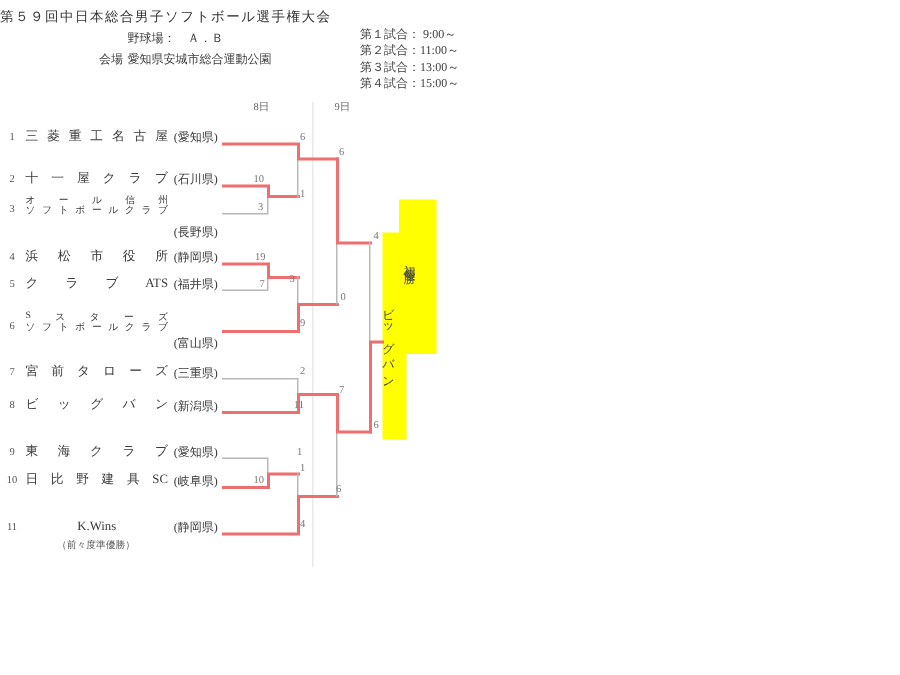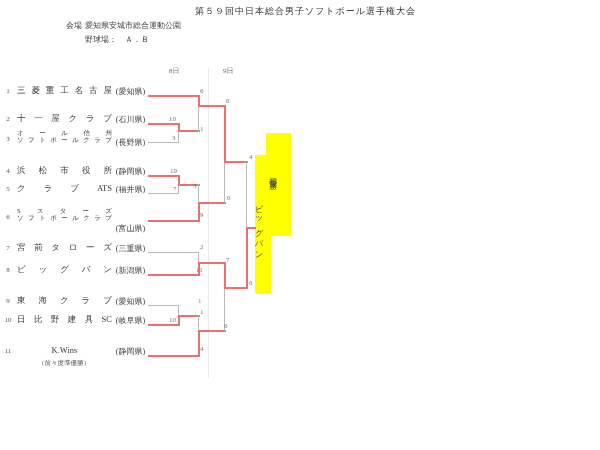--- a/index.html
+++ b/index.html
@@ -1,19 +1,19 @@
 <!DOCTYPE html>
 <html><head>
 <meta charset="utf-8">
 <style>
   html,body{margin:0;padding:0;background:#fff;}
   #page{position:relative;width:600px;height:450px;background:#fff;overflow:hidden;
         font-family:"Liberation Serif","DejaVu Serif",serif;color:#333;}
   .abs{position:absolute;}
-  #title{top:5px;left:0;width:416px;text-align:right;font-size:9px;letter-spacing:1px;color:#333;font-family:Liberation Serif, serif;}
+  #title{top:5px;left:0;width:416px;text-align:left;font-size:9px;letter-spacing:1px;color:#333;font-family:Liberation Serif, serif;}
   .hline{font-size:8px;color:#3d3d3d;white-space:nowrap;}
   .hlabel{display:inline-block;width:19px;}
   #schedule{left:240px;top:17px;font-size:8px;line-height:11px;color:#3d3d3d;}
   .roundlbl{font-size:7px;color:#666;}
   
   .seg{position:absolute;}
   .r{background:var(--red,#ee6f6f);}
   .g{background:var(--gray,#b9b9b9);}
   .hr{height:2px;} .hg{height:1px;}
   .vr{width:2px;} .vg{width:1px;}
@@ -33,24 +33,30 @@
   .vtext{position:absolute;writing-mode:vertical-rl;font-size:8px;letter-spacing:2.5px;color:#444;white-space:nowrap;}
 </style>
 </head>
 <body>
 
 <div id="page" style="--red: #ee6f6f; --gray: #b9b9b9; --yellow: #ffff00;">
 
   <div class="abs" id="title">第５９回中日本総合男子ソフトボール選手権大会</div>
 
   <div class="abs" style="left:66px;top:17px;">
+    <div class="hline" style="margin-top:3px;padding-left:19px;">野球場：　Ａ．Ｂ</div>
     <div class="hline" style="margin-top:3px;"><span class="hlabel">会場</span><span>愛知県安城市総合運動公園</span></div>
-    <div class="hline" style="margin-top:3px;padding-left:19px;">野球場：　Ａ．Ｂ</div>
-  </div>
-
+  </div>
+
+  <div class="abs" id="schedule">
+    <div>第１試合：  9:00～</div>
+    <div>第２試合：11:00～</div>
+    <div>第３試合：13:00～</div>
+    <div>第４試合：15:00～</div>
+  </div>
 
   <div class="abs roundlbl" style="left:169px;top:66px;">8日</div>
   <div class="abs roundlbl" style="left:223px;top:66px;">9日</div>
   <div class="abs" id="divider"></div>
 
   <div class="ybox" style="left:266px;top:133px;width:25px;height:103px;"></div>
   <div class="ybox" style="left:255px;top:155px;width:16px;height:138px;"></div>
   <span class="vtext" style="left:266px;top:170px;">初優勝</span>
   <span class="vtext" style="left:252px;top:199px;">ビッグバン</span>
 
@@ -165,21 +171,21 @@
         <span>ソ</span>
         <span>フ</span>
         <span>ト</span>
         <span>ボ</span>
         <span>ー</span>
         <span>ル</span>
         <span>ク</span>
         <span>ラ</span>
         <span>ブ</span>
       </span>
-    <span class="tpref" style="top:8px">(長野県)</span>
+    <span class="tpref" style="top:20px">(長野県)</span>
   </div>
   <div class="trow" style="top:165px">
     <span class="tno">4</span>
     <span class="tname">
         <span>浜</span>
         <span>松</span>
         <span>市</span>
         <span>役</span>
         <span>所</span>
       </span>

